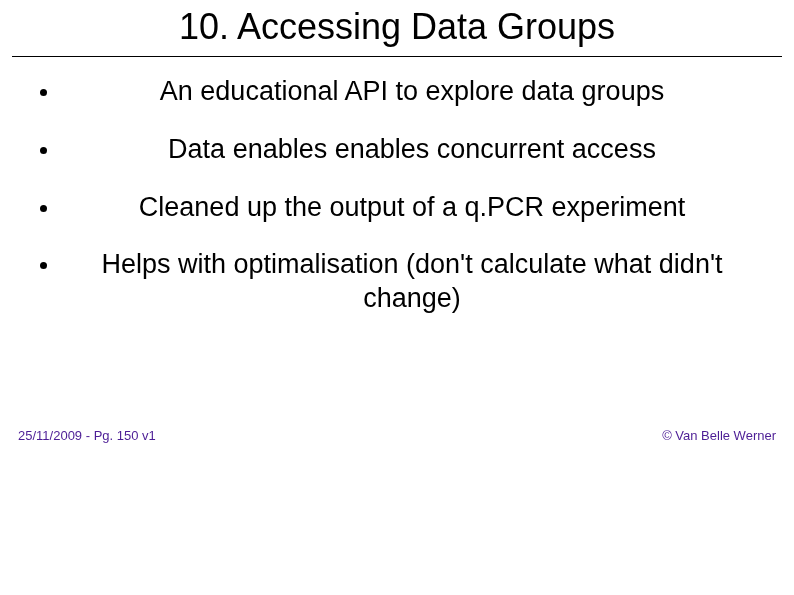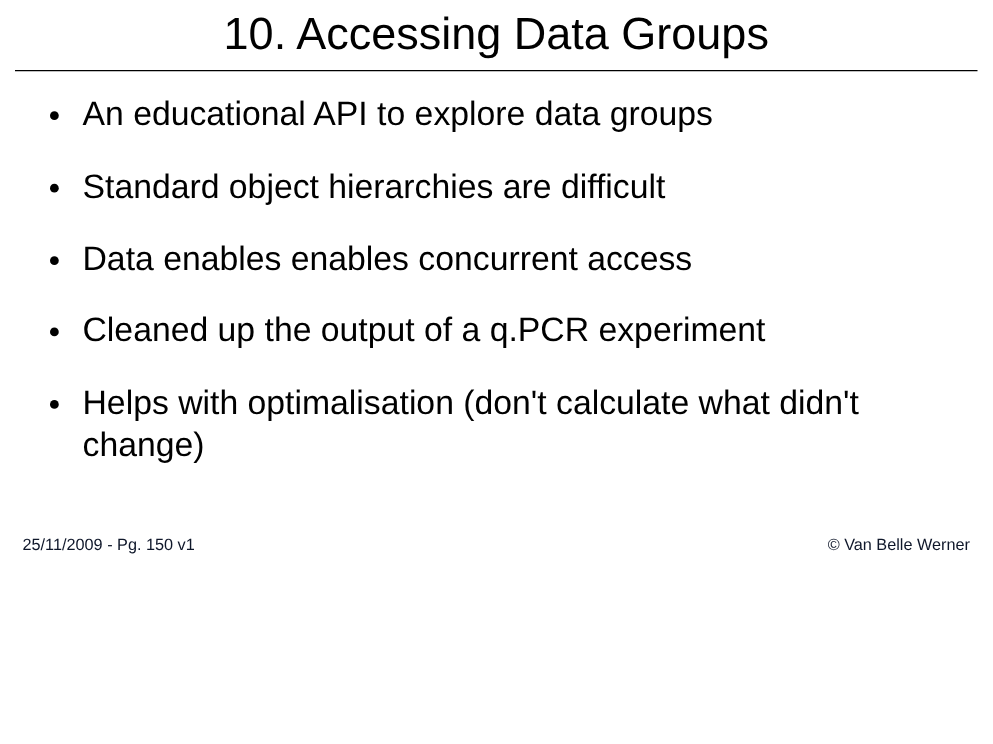--- a/index.html
+++ b/index.html
@@ -17,20 +17,21 @@
     padding-top: 6px;
     padding-bottom: 8px;
   }
   .rule {
     border: none;
     border-top: 1.5px solid #000;
     margin: 0 12px 0 12px;
   }
   .content {
     padding: 18px 36px 0 36px;
+    text-align: center;
   }
   ul.bullets {
     list-style: none;
   }
   ul.bullets li {
     position: relative;
     font-size: 27px;
     line-height: 1.25;
     padding-left: 30px;
     margin-bottom: 24px;
@@ -45,35 +46,34 @@
     background: #000;
     border-radius: 50%;
   }
   .footer {
     position: absolute;
     bottom: 12px;
     left: 0;
     right: 0;
     padding: 0 18px;
     font-size: 13px;
-    color: #0f172a;
+    color: #4c1d95;
     display: flex;
     justify-content: space-between;
   }
 </style>
 </head>
 <body>
 
 <div class="slide">
   <h1 class="title">10. Accessing Data Groups</h1>
   <hr class="rule">
   <div class="content">
     <ul class="bullets">
       <li>An educational API to explore data groups</li>
-      <li>Standard object hierarchies are difficult</li>
       <li>Data enables enables concurrent access</li>
       <li>Cleaned up the output of a q.PCR experiment</li>
       <li>Helps with optimalisation (don't calculate what didn't change)</li>
     </ul>
   </div>
   <div class="footer">
     <span>25/11/2009 - Pg. 150 v1</span>
     <span>© Van Belle Werner</span>
   </div>
 </div>

